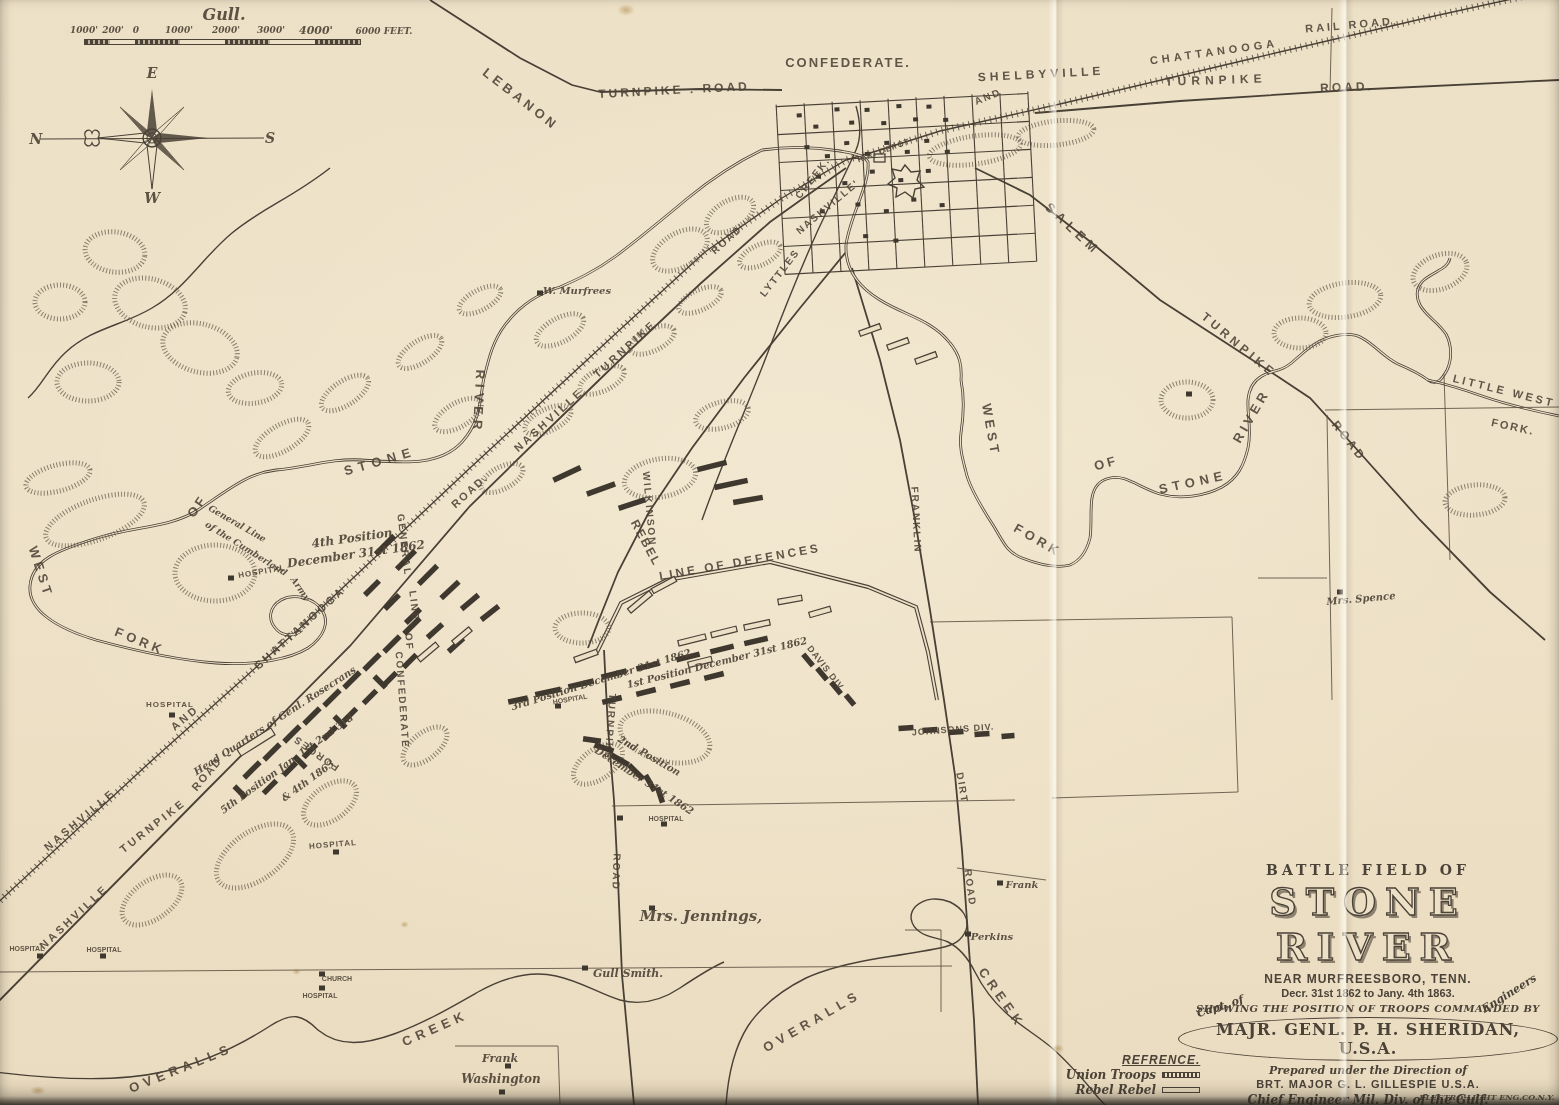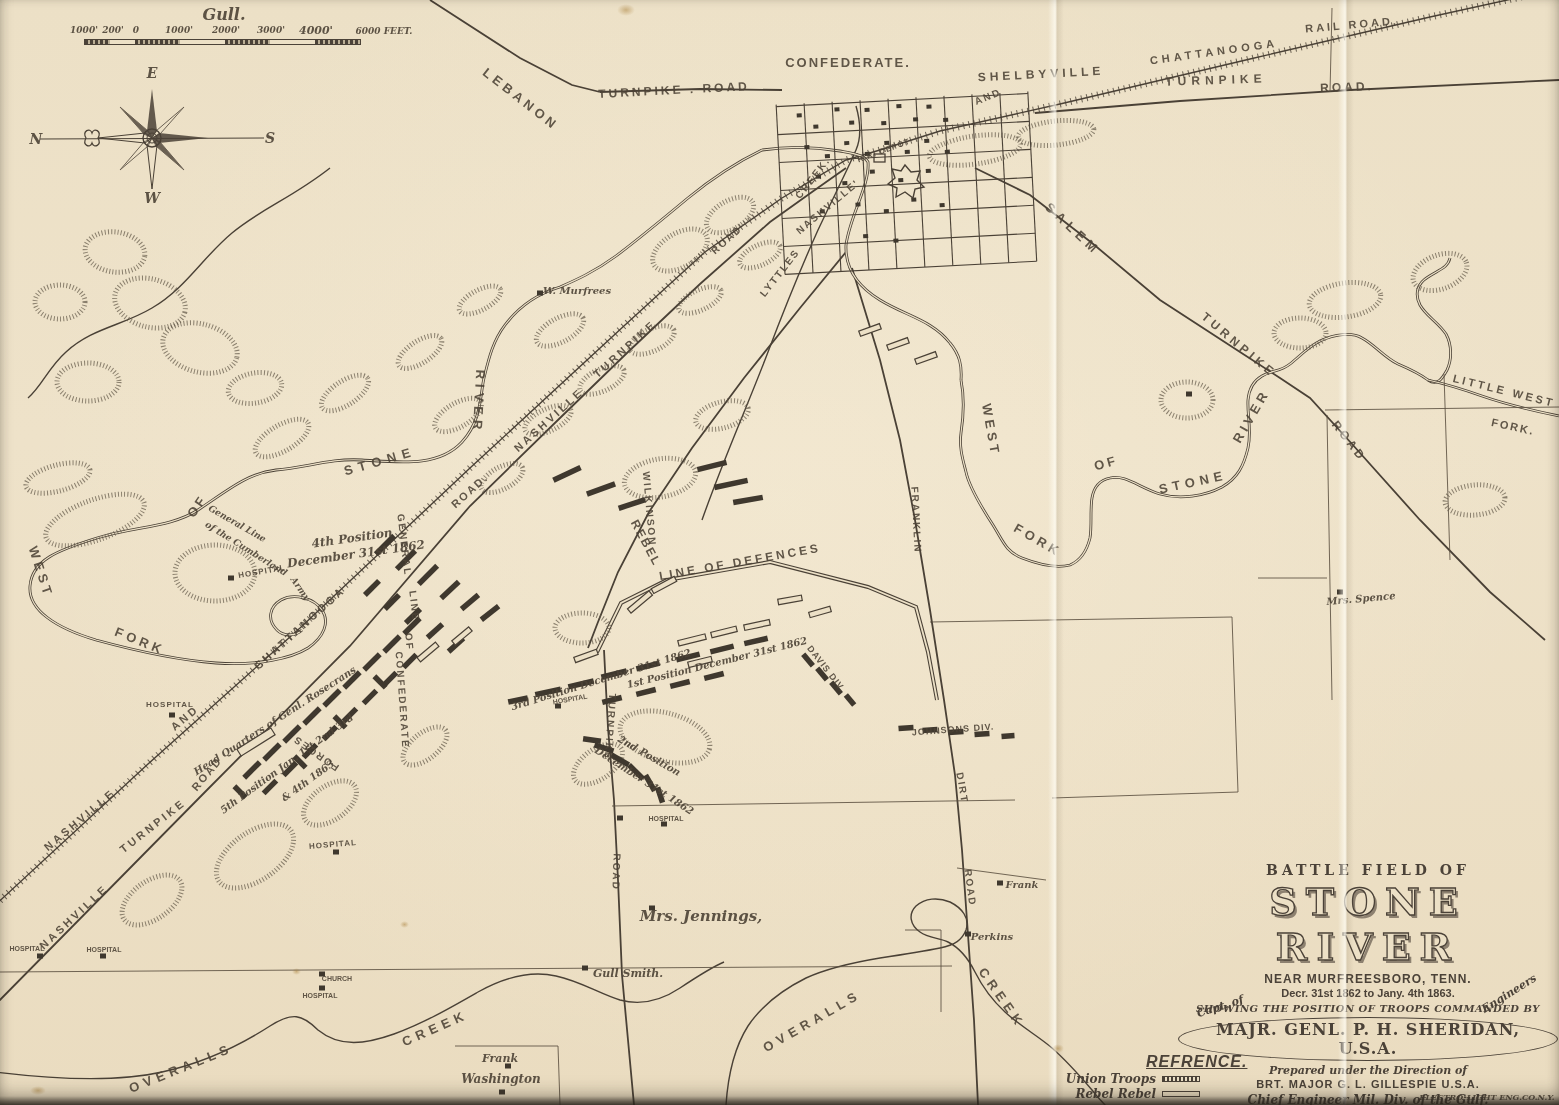--- a/index.html
+++ b/index.html
@@ -49,22 +49,22 @@
   .tb-oval{display:inline-block;border:1.3px solid #4b4238;border-radius:50%;padding:2px 14px;margin-top:3px;
     font-family:"DejaVu Serif",serif;font-weight:bold;font-size:16px;letter-spacing:1px;}
   .tb-prep{font-family:"DejaVu Serif",serif;font-style:italic;font-weight:bold;font-size:11px;margin-top:3px;}
   .tb-major{font-family:"Liberation Sans",sans-serif;font-weight:bold;font-size:11px;letter-spacing:1px;margin-top:1px;}
   .tb-chief{font-family:"DejaVu Serif",serif;font-style:italic;font-weight:bold;font-size:12px;margin-top:3px;}
   .tb-side{position:absolute;font-family:"DejaVu Serif",serif;font-style:italic;font-weight:bold;font-size:11px;}
   .tb-capt{left:18px;top:138px;transform:rotate(-18deg);}
   .tb-eng{right:18px;top:125px;transform:rotate(-32deg);}
   
   .legend{position:absolute;left:1060px;top:1053px;width:190px;color:#4b4238;}
-  .legend-title{font-family:"Liberation Sans",sans-serif;font-weight:bold;font-style:italic;font-size:16px;
-    letter-spacing: 1px;text-decoration:underline;margin-left:86px;}
+  .legend-title{font-family:"Liberation Sans",sans-serif;font-weight:bold;font-style:italic;font-size:12px;
+    letter-spacing: 1px;text-decoration:underline;margin-left:62px;}
   .legend-row{display:flex;align-items:center;gap:6px;margin-top:1px;
     font-family:"DejaVu Serif",serif;font-style:italic;font-weight:bold;font-size:12px;}
   .legend-row .lab{display:inline-block;width:96px;text-align:right;}
   .bar{display:inline-block;width:38px;height:6px;box-sizing:border-box;}
   .bar.union{border:1px solid #4b4238;background:repeating-linear-gradient(90deg,#4b4238 0 2px,#ece0c6 2px 4px);}
   .bar.rebel{border:1.3px solid #4b4238;background:transparent;}
   
   .fold{position:absolute;top:0;bottom:0;width:16px;pointer-events:none;
     background:linear-gradient(90deg,rgba(255,252,240,0),rgba(255,253,244,.75) 45%,rgba(110,95,70,.14) 58%,rgba(255,252,240,0));}
   .stain{position:absolute;border-radius:50%;pointer-events:none;background:radial-gradient(ellipse,rgba(160,115,40,.45),rgba(160,115,40,0) 70%);}

